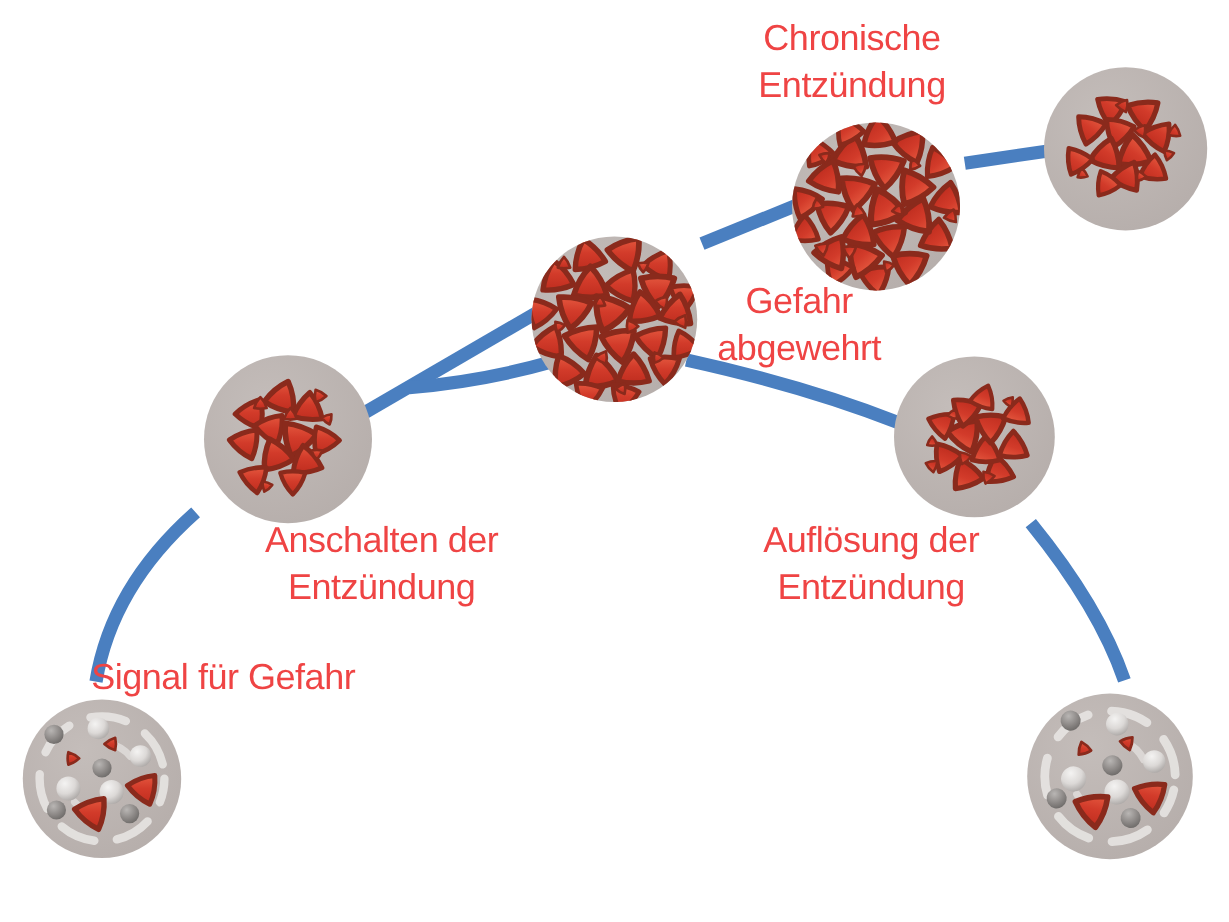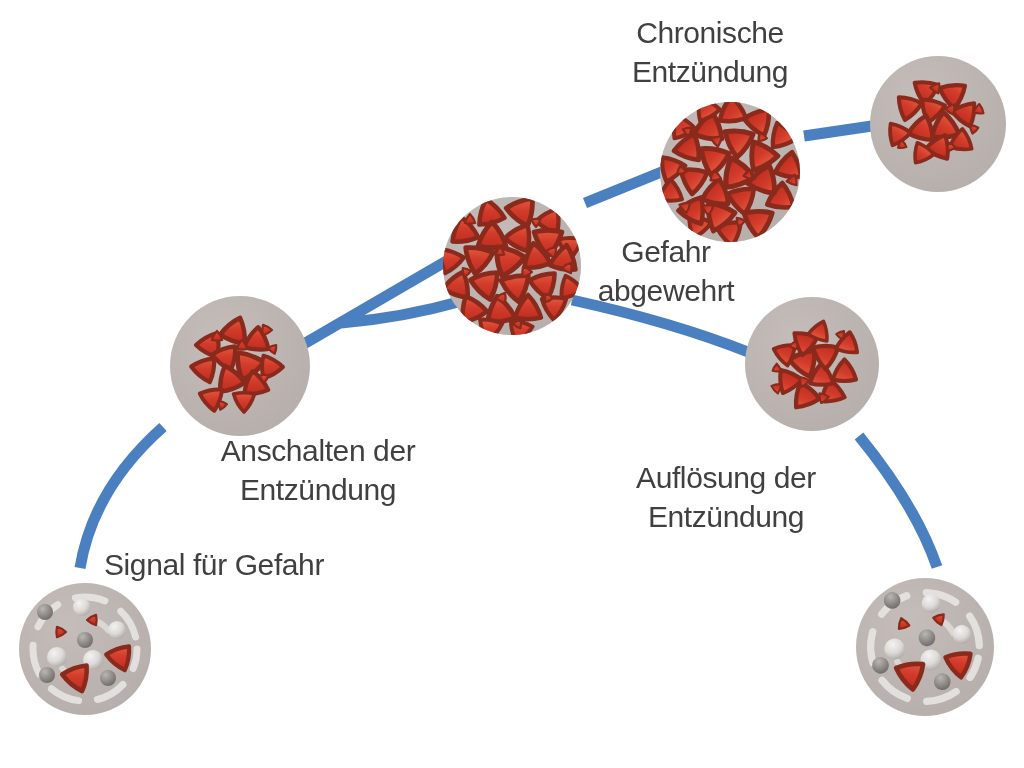--- a/index.html
+++ b/index.html
@@ -5,32 +5,32 @@
   html,body{margin:0;padding:0;}
   body{
     width:1024px;height:768px;position:relative;overflow:hidden;
     background:#ffffff;
     font-family:"Liberation Sans",sans-serif;
   }
   #diagram-svg{position:absolute;left:0;top:0;}
   .label{
     position:absolute;
     width:320px;
-    color:#404040;
+    color:#ef4444;
     font-size:30px;
     line-height:39px;
     letter-spacing:-0.4px;
     text-align:center;
     white-space:pre-line;
   }
   #label-chronic{left:550px;top:13px;}
   #label-gefahr{left:506px;top:232px;}
   #label-anschalten{left:158px;top:431px;}
-  #label-aufloesung{left:566px;top:431px;margin-top:27px;}
-  #label-signal{left:104px;top:545px;text-align:right;width:auto;}
+  #label-aufloesung{left:566px;top:431px;}
+  #label-signal{left:76px;top:545px;text-align:right;width:auto;}
 </style>
 </head>
 <body>
 
 <svg id="diagram-svg" width="1024" height="768" viewBox="0 0 1024 768">
     <defs>
       <radialGradient id="gTissue" cx="38%" cy="32%" r="80%">
         <stop offset="0%" stop-color="#c4bdba"></stop>
         <stop offset="100%" stop-color="#b5adaa"></stop>
       </radialGradient>

